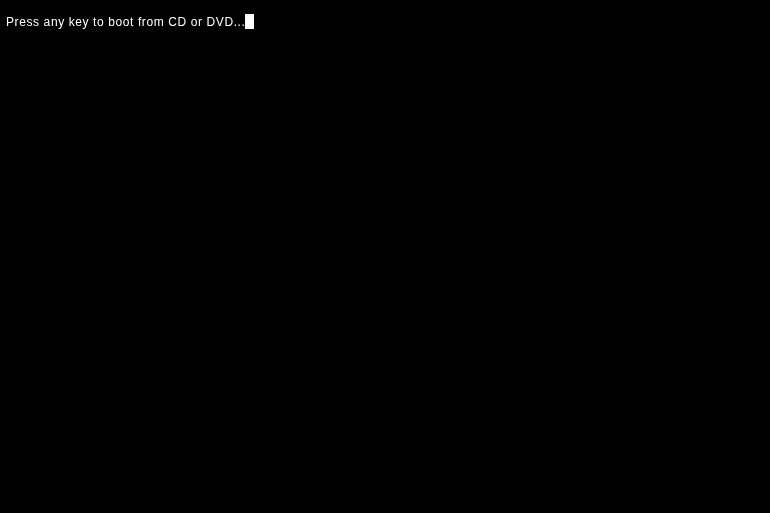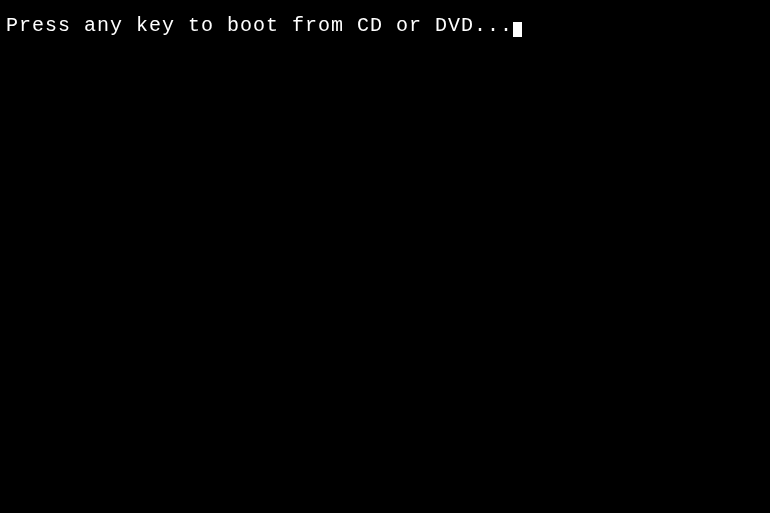--- a/index.html
+++ b/index.html
@@ -20,22 +20,22 @@
       height: 513px;
       background-color: #000000;
       position: relative;
     }
 
     .boot-text {
       position: absolute;
       top: 14px;
       left: 6px;
       color: #ffffff;
-      font-family: Liberation Mono, monospace;
-      font-size: 20px;
+      font-family: Liberation Sans, sans-serif;
+      font-size: 12px;
       font-weight: normal;
       letter-spacing: 0.05em;
       white-space: nowrap;
     }
 
     .cursor {
       display: inline-block;
       width: 9px;
       height: 15px;
       background-color: #ffffff;

